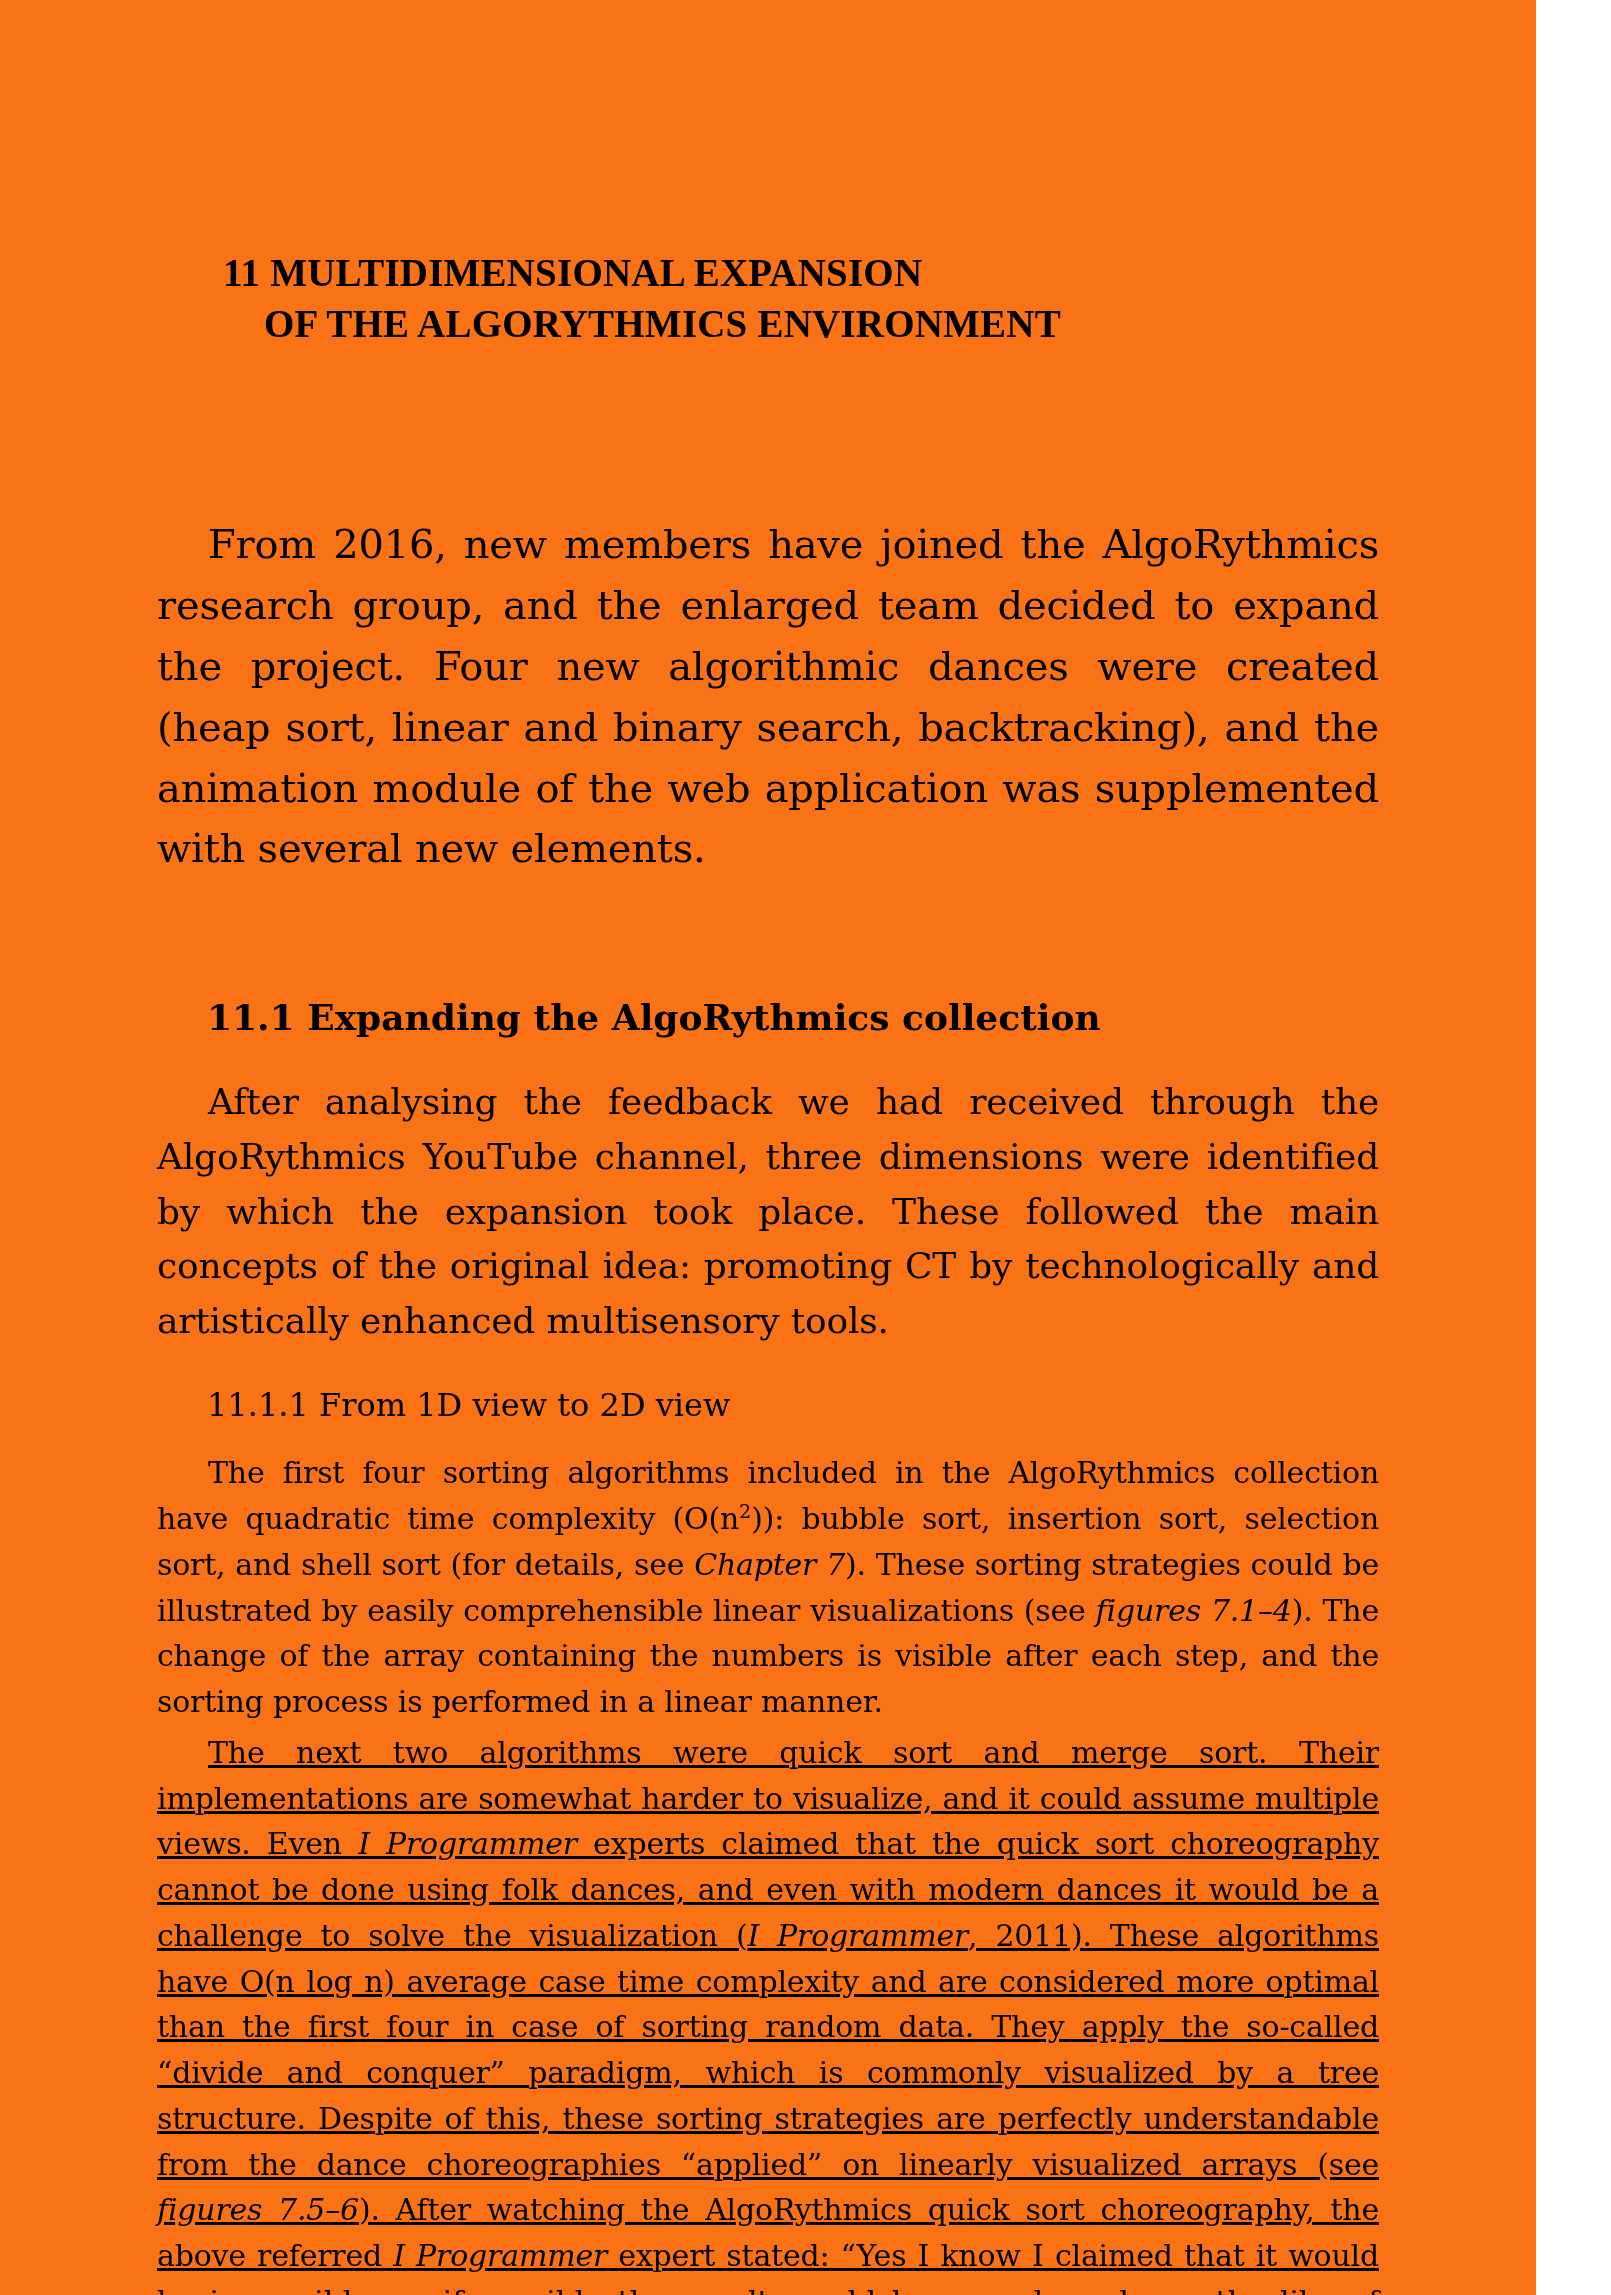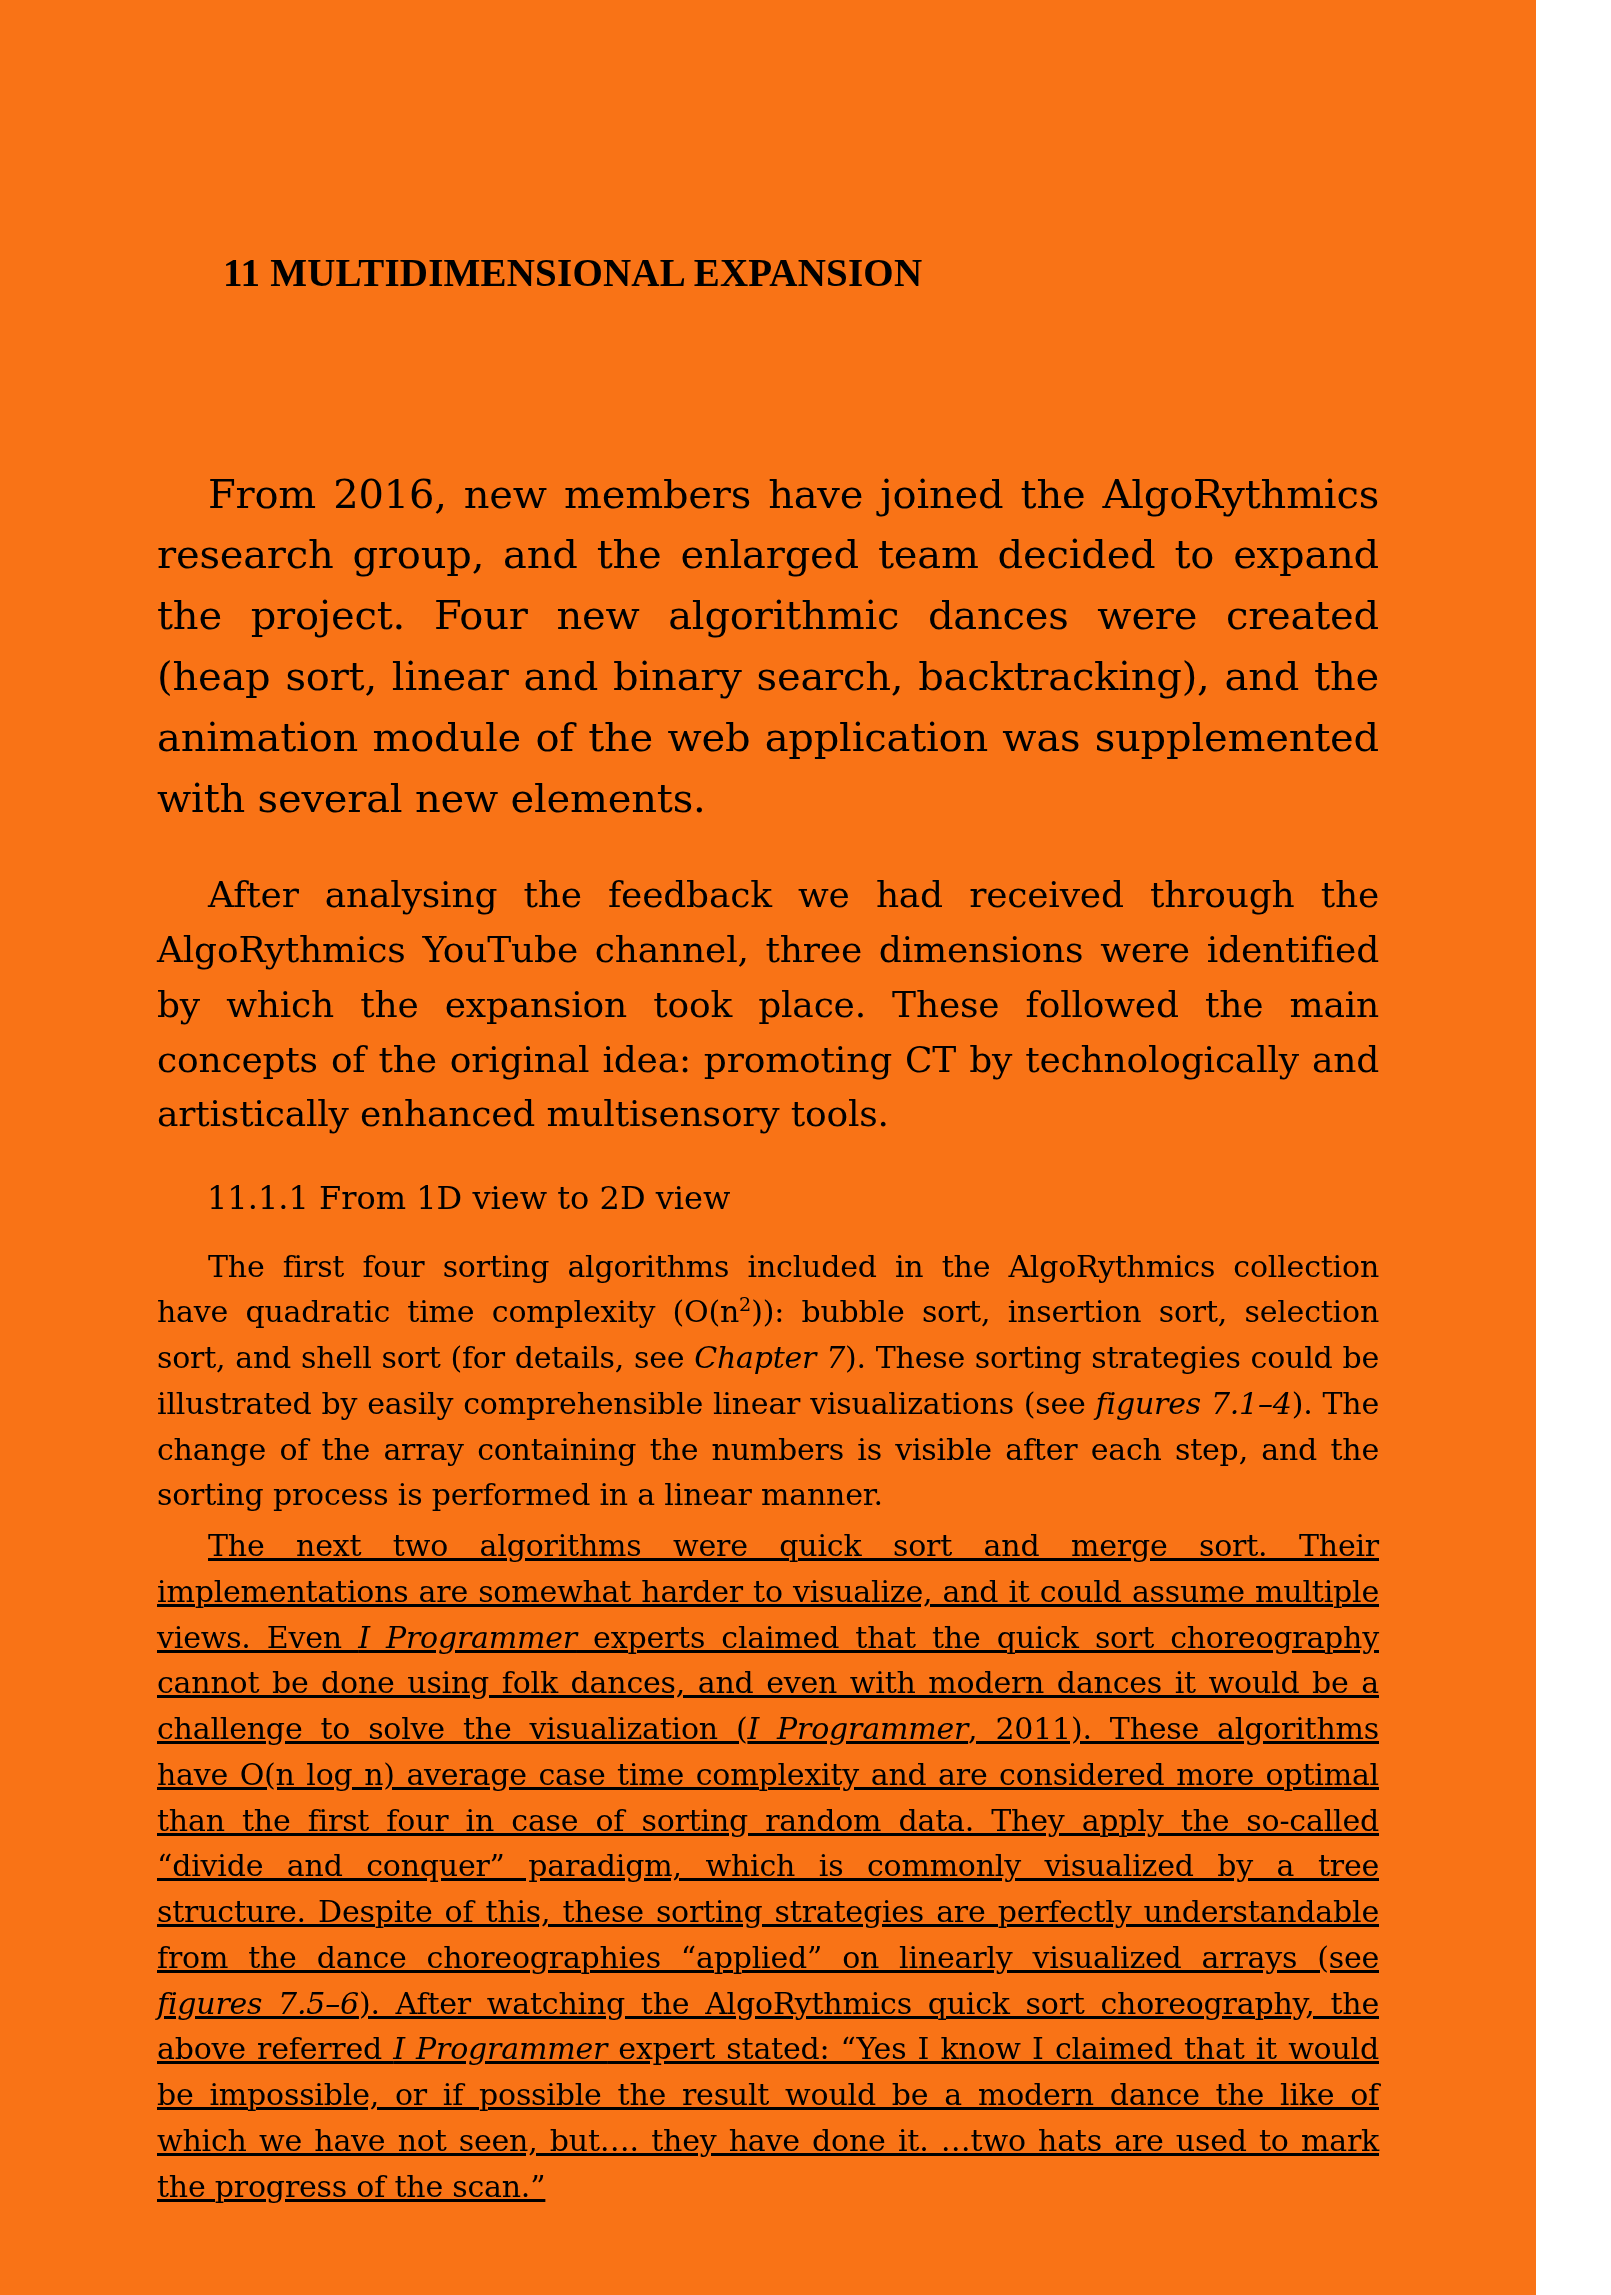--- a/index.html
+++ b/index.html
@@ -96,24 +96,26 @@
     line-height: 0;
   }
 </style>
 </head>
 <body>
 
 <div class="page">
 
   <h1 class="chapter-title">
     <span class="line1">11 MULTIDIMENSIONAL EXPANSION</span>
+    <span class="line2">OF THE ALGORYTHMICS ENVIRONMENT</span>
   </h1>
 
   <p class="intro-para">From 2016, new members have joined the AlgoRythmics research group, and the enlarged team decided to expand the project. Four new algorithmic dances were created (heap sort, linear and binary search, backtracking), and the animation module of the web application was supplemented with several new elements.</p>
 
+  <h2 class="section-heading">11.1 Expanding the AlgoRythmics collection</h2>
 
   <p class="section-para">After analysing the feedback we had received through the AlgoRythmics YouTube channel, three dimensions were identified by which the expansion took place. These followed the main concepts of the original idea: promoting CT by technologically and artistically enhanced multisensory tools.</p>
 
   <h3 class="subsection-heading">11.1.1 From 1D view to 2D view</h3>
 
   <p class="body-para"><span>The first four sorting algorithms included in the AlgoRythmics collection have quadratic time complexity (O(n</span><sup>2</sup><span>)): bubble sort, insertion sort, selection sort, and shell sort (for details, see </span><i>Chapter 7</i><span>). These sorting strategies could be illustrated by easily comprehensible linear visualizations (see </span><i>figures 7.1–4</i><span>). The change of the array containing the numbers is visible after each step, and the sorting process is performed in a linear manner.</span></p>
 
   <p class="body-para tight"><span>The next two algorithms were quick sort and merge sort. Their implementations are somewhat harder to visualize, and it could assume multiple views. Even </span><i>I Programmer</i><span> experts claimed that the quick sort choreography cannot be done using folk dances, and even with modern dances it would be a challenge to solve the visualization (</span><i>I Programmer</i><span>, 2011). These algorithms have O(n log n) average case time complexity and are considered  more optimal  than the first four in case of sorting random data. They apply the so-called “divide and conquer” paradigm, which is commonly visualized by a tree structure. Despite of this, these sorting strategies are perfectly understandable from the dance choreographies “applied” on linearly visualized arrays (see </span><i>figures 7.5–6</i><span>). After watching the AlgoRythmics quick sort choreography, the above referred </span><i>I Programmer</i><span> expert stated: “Yes I know I claimed that it would be impossible, or if possible the result would be a modern dance the like of which we have not seen, but…. they have done it. …two hats are used to mark the progress of the scan.”</span></p>
 
 </div>

